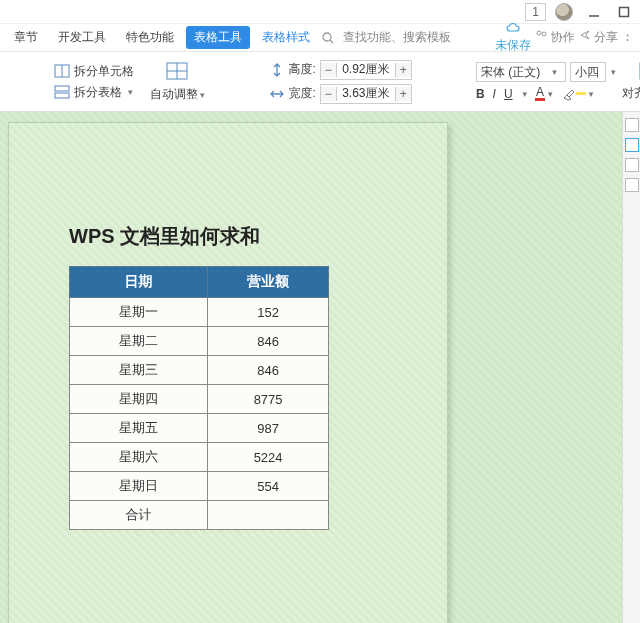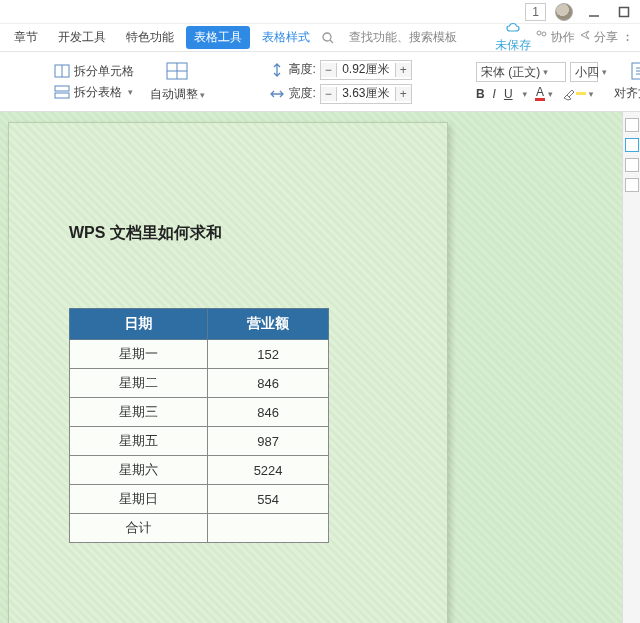--- a/index.html
+++ b/index.html
@@ -58,21 +58,21 @@
     border-radius: 3px;
   }
   .menubar .tab.active {
     background: #2f8ae6;
     color: #fff;
   }
   .menubar .tab.link { color: #2f8ae6; }
   .menubar .spacer { flex: 1; }
   .menubar .cloud { color: #3fa8dd; display:flex; align-items:center; gap:3px;flex-direction:column;}
   .menubar .light { color: #888; }
-  .menubar .search { color: #888; display:flex; align-items:center; gap:15px;}
+  .menubar .search { color: #888; display:flex; align-items:center; gap:9px;}
   .sep { width:1px; height:16px; background:#ddd; margin:0 2px;}
   
   .ribbon {
     height: 60px;
     background: #fff;
     display: flex;
     align-items: center;
     padding: 0 6px;
     gap: 6px;
     border-bottom: 1px solid #ddd;
@@ -93,45 +93,45 @@
   .spin .btn {
     width:16px; text-align:center; color:#666; background:#f5f5f5;
     border-right:1px solid #ccc;
   }
   .spin .btn.plus { border-left:1px solid #ccc; border-right:none;}
   .spin .val {
     width:58px; text-align:center; font-size:12px; color:#333;
   }
   .sel {
     border:1px solid #ccc; height:20px; padding:0 4px;
-    display:flex; align-items:center; gap:1px; background:#fff;
+    display:flex; align-items:center; gap:10px; background:#fff;
   }
   
   .docarea {
     position: absolute;
     top: 112px; left:0; right:18px; bottom:0;
     background: repeating-linear-gradient(45deg, #cfe8c7 0 3px, #d7edcf 3px 6px);
     display:flex; justify-content:flex-start;
     overflow:hidden;
   }
   .page {
     margin: 10px 0 0 8px;
     width: 440px;
     background: repeating-linear-gradient(45deg, #d7eccf 0 3px, #e0f1d8 3px 6px);
     border: 1px solid #b7cfae;
     box-shadow: 3px 3px 6px rgba(0,0,0,0.15);
     padding: 100px 60px 40px 60px;
     min-height: 600px;
     position: relative;
   }
   .doc-title {
-    font-size: 16px;
+    font-size: 20px;
     font-weight: bold;
     color: #222;
-    margin-bottom: 64px;
+    margin-bottom: 16px;
   }
   table.data {
     border-collapse: collapse;
     width: 260px;
     background: #fff;
   }
   table.data th {
     background: #2f6ea3;
     color: #fff;
     font-weight: bold;
@@ -289,21 +289,21 @@
   </div>
 
   <div class="sep"></div>
 
   <div class="rgroup">
     <div class="rrow">
       <div class="sel" style="width:90px">
         <span>宋体 (正文)</span>
           <span class="caret">▾</span>
       </div>
-      <div class="sel" style="width:28px">
+      <div class="sel" style="width:36px">
         <span>小四</span>
           <span class="caret">▾</span>
       </div>
     </div>
     <div class="rrow" style="gap:8px">
       <span style="font-weight:bold">B</span>
       <span style="font-style:italic">I</span>
       <span class="u-line"><span>U</span></span>
         <span class="caret">▾</span>
       <span style="display:flex;align-items:center;gap:1px">
@@ -372,20 +372,24 @@
           </tr>
           <tr>
             <td>星期二</td>
             <td>846</td>
           </tr>
           <tr>
             <td>星期三</td>
             <td>846</td>
           </tr>
           <tr>
+            <td>星期四</td>
+            <td>8775</td>
+          </tr>
+          <tr>
             <td>星期五</td>
             <td>987</td>
           </tr>
           <tr>
             <td>星期六</td>
             <td>5224</td>
           </tr>
           <tr>
             <td>星期日</td>
             <td>554</td>

